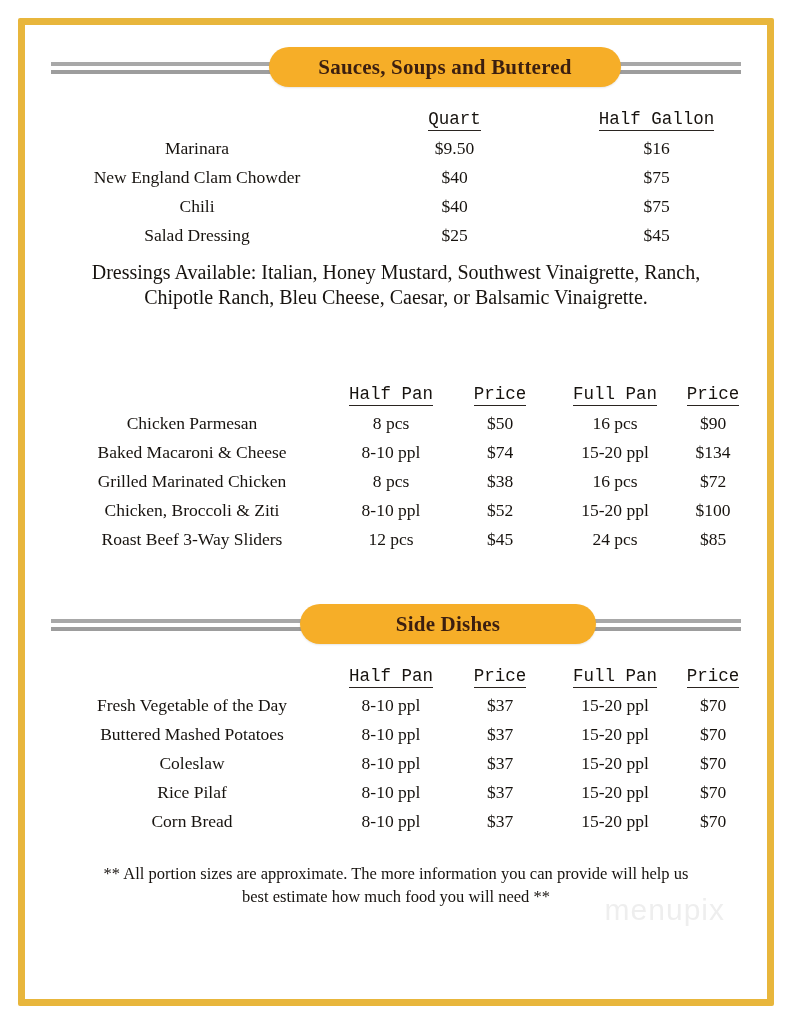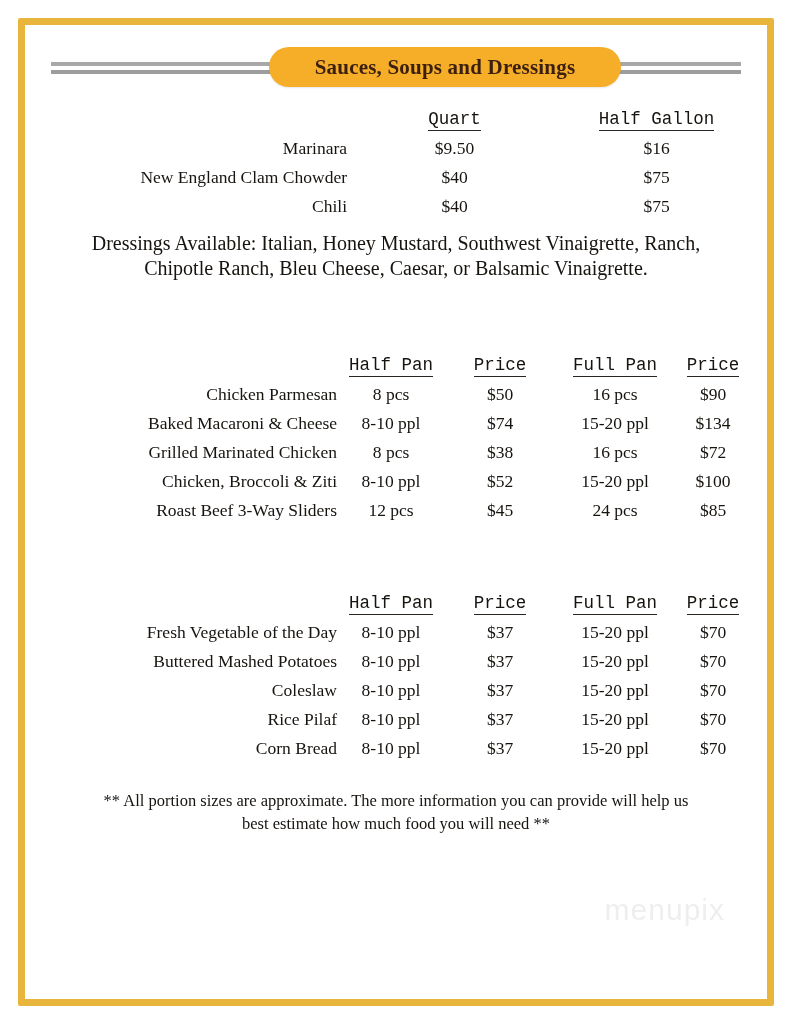--- a/index.html
+++ b/index.html
@@ -97,21 +97,21 @@
     text-align: center;
     font-size: 17.5px;
     padding-bottom: 2px;
     font-family: Liberation Mono, monospace;
   }
   th.col-head span {
     border-bottom: 1.5px solid #2a2420;
     padding-bottom: 1px;
   }
   td.item {
-    text-align: right;
+    text-align: center;
     padding-left: 8px;
     white-space: nowrap;
   }
   td.val {
     text-align: center;
     white-space: nowrap;
   }
 
   
   .t-sauces col.c-item { width: 300px; }
@@ -168,21 +168,21 @@
 
 <div class="page-frame">
   <div class="sheet">
 
     <div class="banner">
       <div class="rules">
         <div class="rule"></div>
         <div class="rule second"></div>
       </div>
       <div class="pill pill-w-wide">
-        <span class="pill-title">Sauces, Soups and Dressings</span>
+        <span class="pill-title">Sauces, Soups and Buttered</span>
       </div>
     </div>
 
     <div class="head-gap"></div>
 
     <table class="menu t-sauces">
       <colgroup>
         <col class="c-item">
           <col class="c-a">
           <col class="c-b">
@@ -206,20 +206,25 @@
         </tr>
         <tr>
           <td class="item">New England Clam Chowder</td>
           <td class="val">$40</td>
           <td class="val">$75</td>
         </tr>
         <tr>
           <td class="item">Chili</td>
           <td class="val">$40</td>
           <td class="val">$75</td>
+        </tr>
+        <tr>
+          <td class="item">Salad Dressing</td>
+          <td class="val">$25</td>
+          <td class="val">$45</td>
         </tr>
       </tbody>
     </table>
 
     <div class="note">
       <span class="ln">Dressings Available: Italian, Honey Mustard, Southwest Vinaigrette, Ranch,</span>
       <span class="ln">Chipotle Ranch, Bleu Cheese, Caesar, or Balsamic Vinaigrette.</span>
     </div>
 
     <div class="sec-gap-1"></div>
@@ -286,20 +291,29 @@
           <td class="val">12 pcs</td>
           <td class="val">$45</td>
           <td class="val">24 pcs</td>
           <td class="val">$85</td>
         </tr>
       </tbody>
     </table>
 
     <div class="sec-gap-2"></div>
 
+    <div class="banner">
+      <div class="rules">
+        <div class="rule"></div>
+        <div class="rule second"></div>
+      </div>
+      <div class="pill pill-w-narrow">
+        <span class="pill-title">Side Dishes</span>
+      </div>
+    </div>
 
     <div class="head-gap"></div>
 
     <table class="menu t-quad">
       <colgroup>
         <col class="c-item">
           <col class="c-a">
           <col class="c-b">
           <col class="c-c">
           <col class="c-d">

